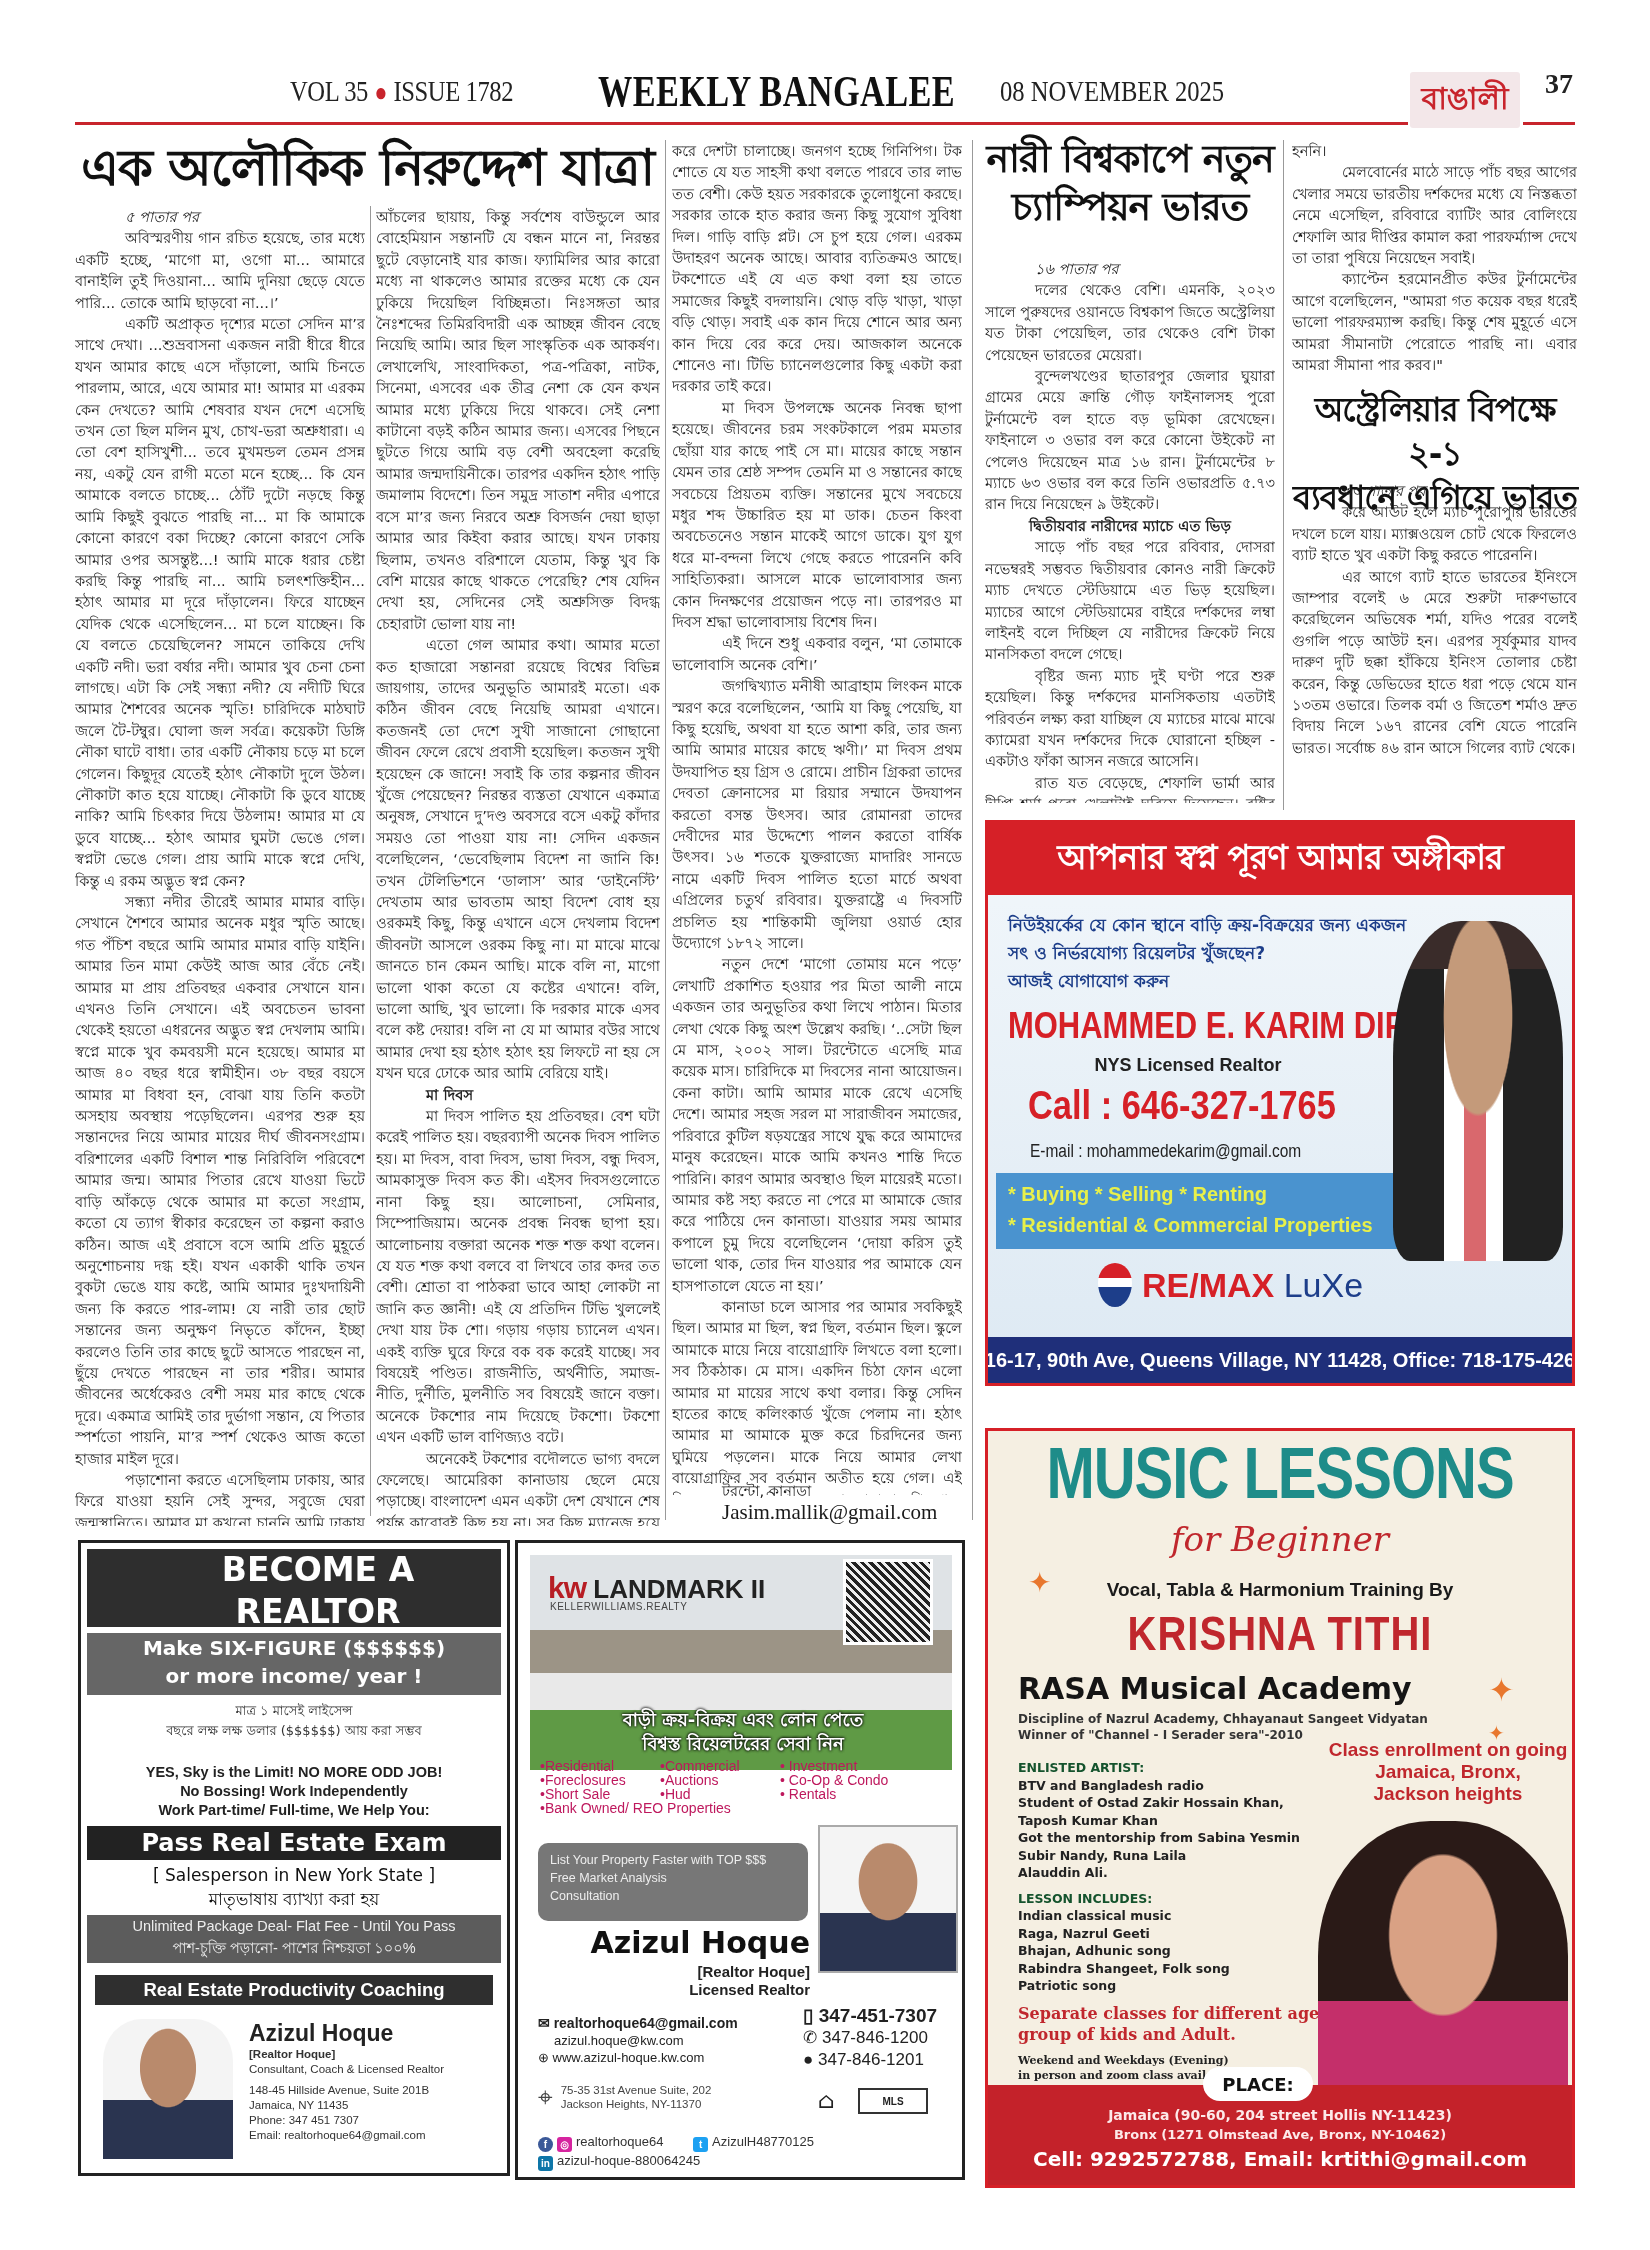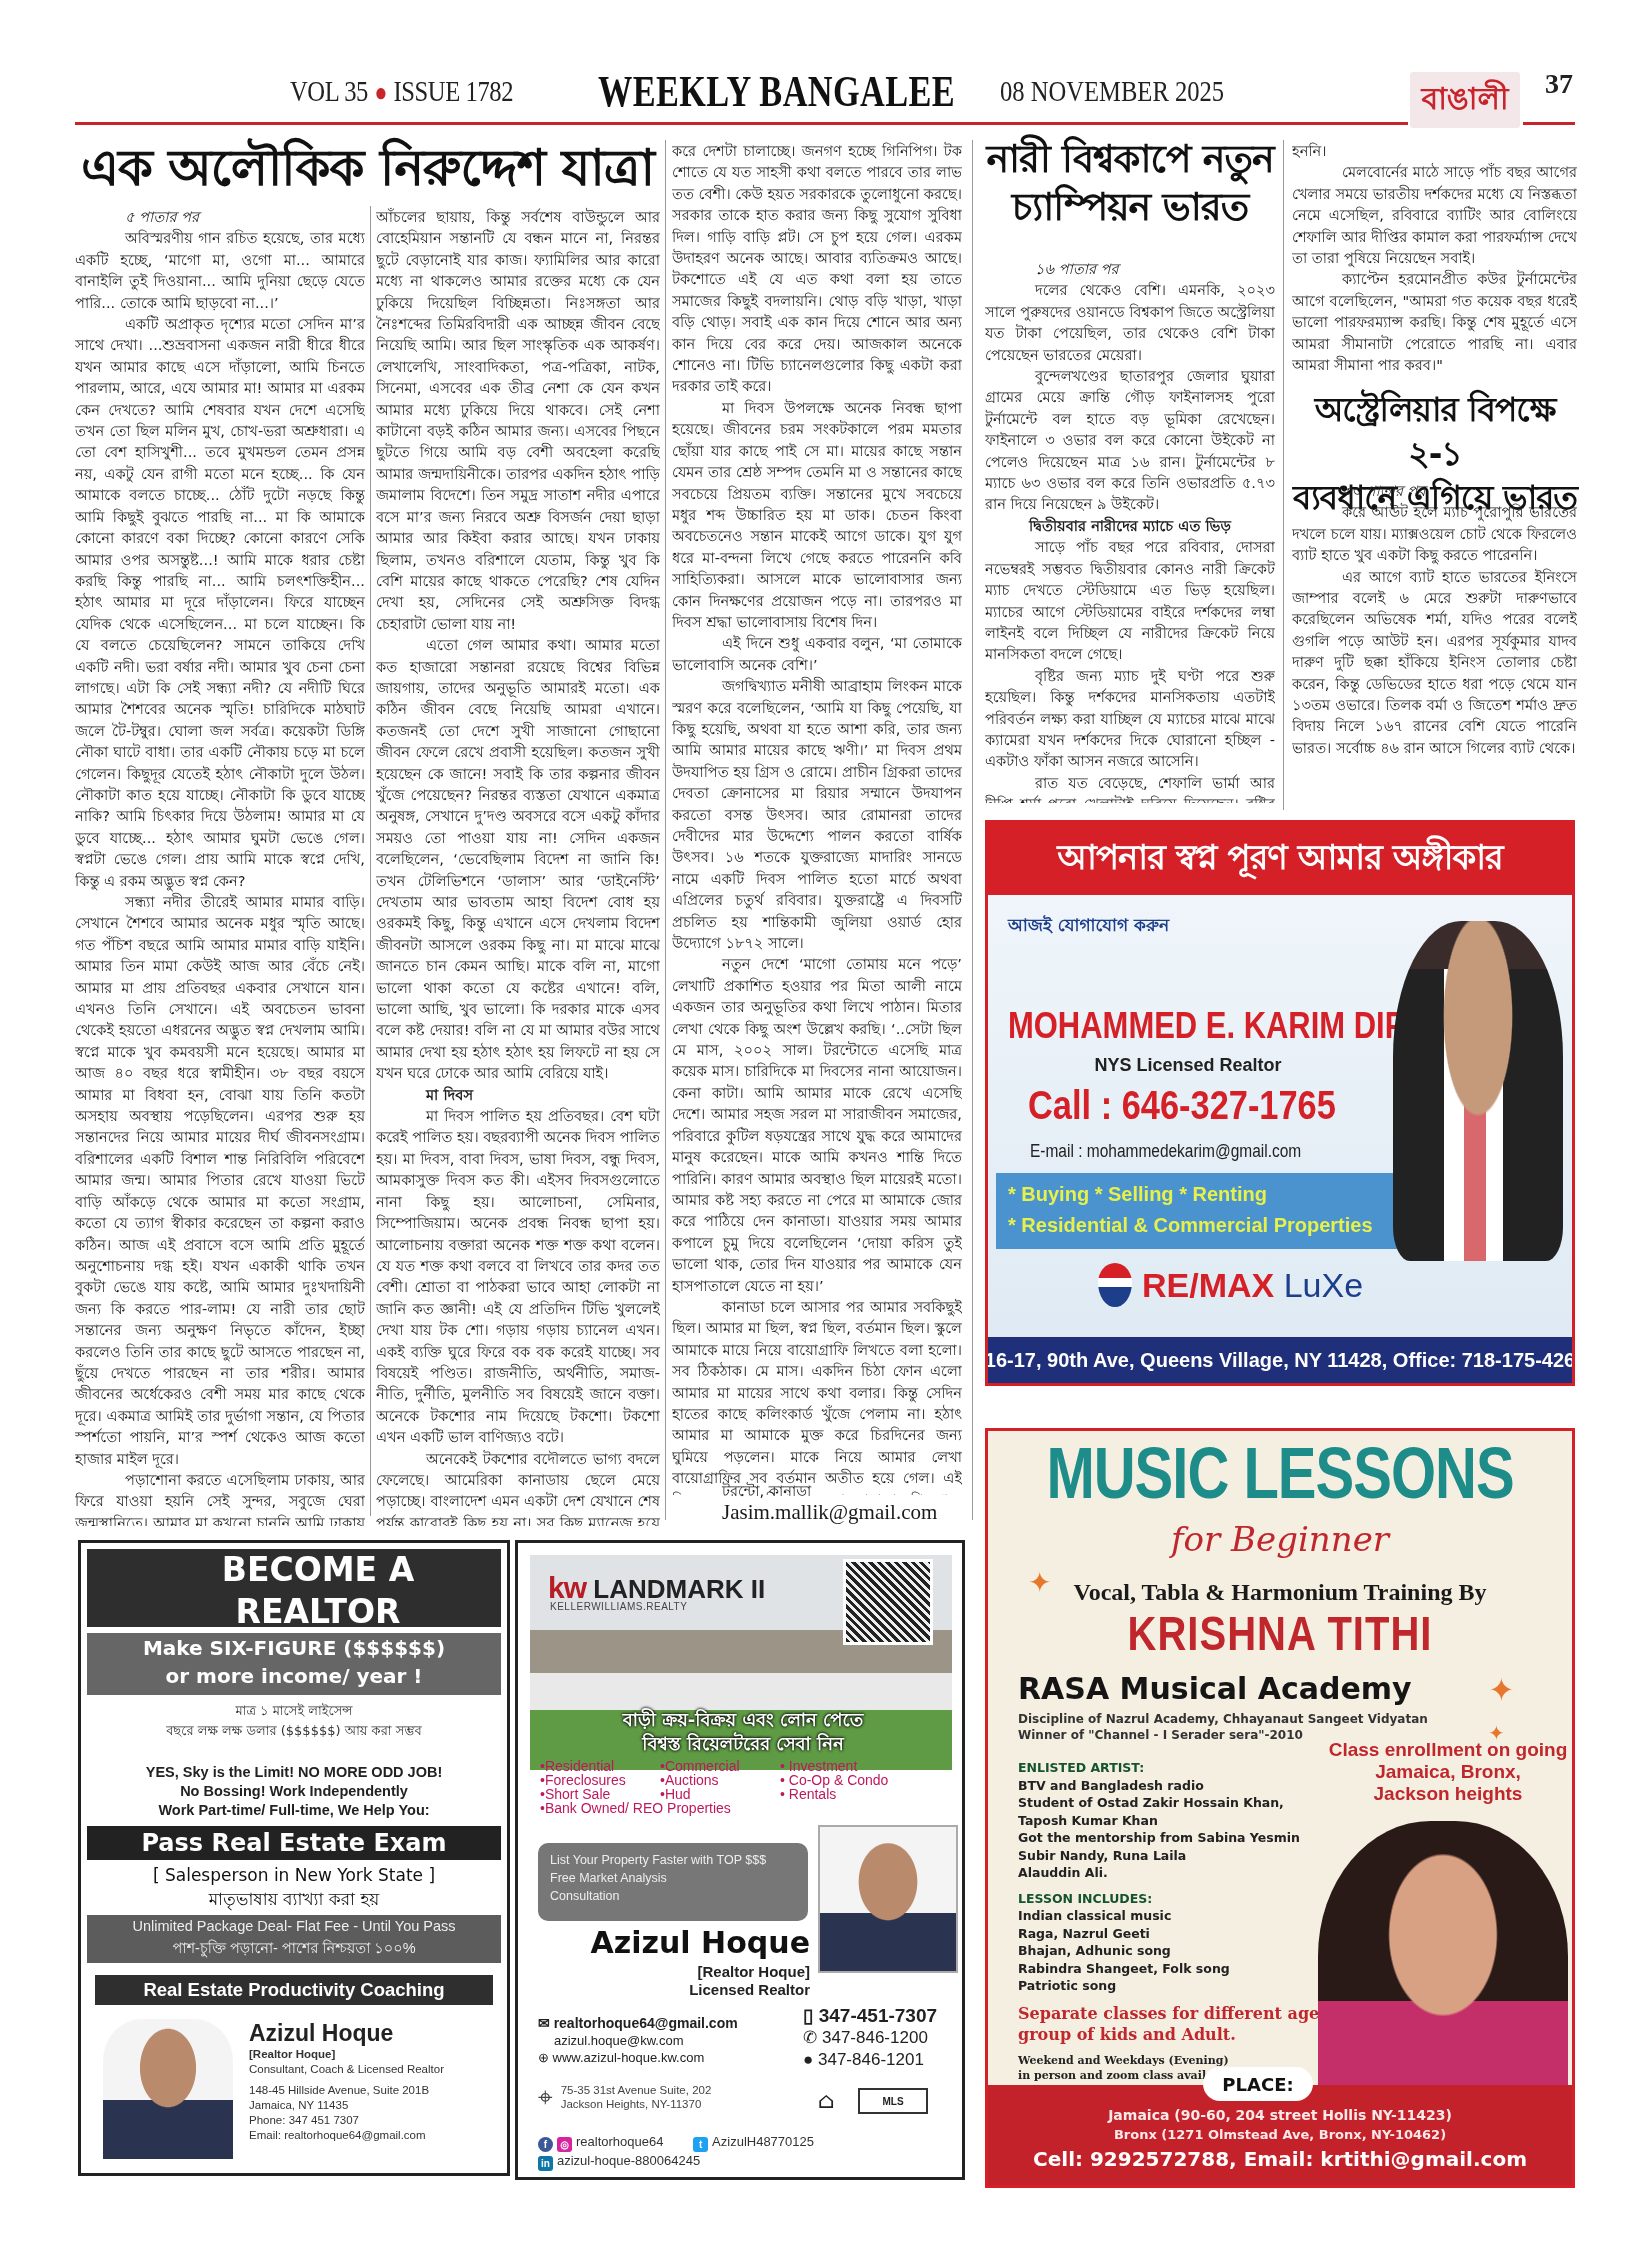--- a/index.html
+++ b/index.html
@@ -42,21 +42,21 @@
   #dipu-balloon { width: 34px; height: 44px; background: linear-gradient(#d62027 0 33%, #fff 33% 55%, #1d3e8a 55%); border-radius: 50% 50% 50% 50% / 45% 45% 55% 55%; }
   #dipu-remax-text { font-family: "Liberation Sans", sans-serif; font-size: 34px; color: #1d3e8a; }
   #dipu-remax-text b { color: #d62027; }
   #dipu-photo { left: 405px; top: 98px; width: 170px; height: 340px; background: radial-gradient(ellipse at 50% 28%, #c49a7a 0 28%, transparent 29%), linear-gradient(#3a2c2a 0 14%, transparent 14%), linear-gradient(90deg, #222 0 30%, #fff 30% 42%, #d9686d 42% 55%, #fff 55% 65%, #222 65%); background-color: #f4f4f4; }
   #dipu-addr { left: 0; bottom: 0; width: 100%; height: 46px; background: #1f2f7a; color: #fff; font-family: "Liberation Sans", sans-serif; font-weight: bold; font-size: 20px; display: flex; align-items: center; justify-content: center; white-space: nowrap; }
 
   
   #ad-music { left: 985px; top: 1428px; width: 590px; height: 760px; border: 3px solid #d62027; background: #f5efe2; }
   #mus-title { left: 0; top: 8px; width: 100%; text-align: center; font-family: "Liberation Sans", sans-serif; font-weight: bold; font-size: 58px; color: #1e8c89; letter-spacing: -1px; transform: scaleY(1.25); }
   #mus-sub { left: 0; top: 88px; width: 100%; text-align: center; font-family: "DejaVu Serif", serif; font-style: italic; font-size: 34px; color: #c0272d; }
-  #mus-train { left: 0; top: 148px; width: 100%; text-align: center; font-family: Liberation Serif, serif; font-weight: bold; font-size: 24px; color: #1a1a1a; }
+  #mus-train { left: 0; top: 148px; width: 100%; text-align: center; font-family: Liberation Sans, sans-serif; font-weight: bold; font-size: 19px; color: #1a1a1a; }
   #mus-teacher { left: 0; top: 180px; width: 100%; text-align: center; font-family: "Liberation Sans", sans-serif; font-weight: bold; font-size: 40px; color: #c0272d; transform: scaleY(1.2); letter-spacing: 1px; }
   #mus-academy { left: 30px; top: 240px; font-family: "DejaVu Sans", sans-serif; font-weight: bold; font-size: 30px; color: #151515; }
   #mus-disc { left: 30px; top: 280px; font-family: "DejaVu Sans", sans-serif; font-weight: bold; font-size: 12px; color: #333; line-height: 16px; }
   #mus-left { left: 30px; top: 320px; width: 310px; font-family: "DejaVu Sans", sans-serif; font-weight: bold; font-size: 12.5px; line-height: 17.5px; color: #222; }
   #mus-left .h { color: #14532d; margin-top: 8px; }
   #mus-left .sep { color: #c0272d; font-family: "DejaVu Serif", serif; font-size: 16px; line-height: 21px; margin-top: 8px; }
   #mus-left .sm { font-family: "DejaVu Serif", serif; font-size: 11px; line-height: 15px; margin-top: 8px; }
   #mus-enroll { left: 340px; top: 308px; width: 240px; text-align: center; font-family: "Liberation Sans", sans-serif; font-weight: bold; font-size: 19px; color: #c0272d; line-height: 22px; }
   #mus-photo { left: 330px; top: 390px; width: 250px; height: 300px; border-radius: 45% 45% 0 0; background: radial-gradient(ellipse at 50% 38%, #d9a184 0 30%, transparent 31%), linear-gradient(#2a1a17 0 60%, #c42f6a 60%); }
   #mus-star1 { left: 40px; top: 135px; color: #e8772e; font-size: 28px; }
@@ -182,20 +182,21 @@
 </div>
 <div class="col" style="left:1292px; top:480px; width:285px; height:300px;">
   <span class="cont">৩৩ পাতার পর</span>
   <p>করে আউট হলে ম্যাচ পুরোপুরি ভারতের দখলে চলে যায়। ম্যাক্সওয়েল চোট থেকে ফিরলেও ব্যাট হাতে খুব একটা কিছু করতে পারেননি।</p>
   <p>এর আগে ব্যাট হাতে ভারতের ইনিংসে জাম্পার বলেই ৬ মেরে শুরুটা দারুণভাবে করেছিলেন অভিষেক শর্মা, যদিও পরের বলেই গুগলি পড়ে আউট হন। এরপর সূর্যকুমার যাদব দারুণ দুটি ছক্কা হাঁকিয়ে ইনিংস তোলার চেষ্টা করেন, কিন্তু ডেভিডের হাতে ধরা পড়ে থেমে যান ১৩তম ওভারে। তিলক বর্মা ও জিতেশ শর্মাও দ্রুত বিদায় নিলে ১৬৭ রানের বেশি যেতে পারেনি ভারত। সর্বোচ্চ ৪৬ রান আসে গিলের ব্যাট থেকে।</p>
 </div>
 
 <div class="ad" id="ad-dipu">
   <div class="abs" id="dipu-banner">আপনার স্বপ্ন পূরণ আমার অঙ্গীকার</div>
   <div class="abs" id="dipu-q1">
+    <div>নিউইয়র্কের যে কোন স্থানে বাড়ি ক্রয়-বিক্রয়ের জন্য একজন সৎ ও নির্ভরযোগ্য রিয়েলটর খুঁজছেন?</div>
     <div>আজই যোগাযোগ করুন</div>
   </div>
   <div class="abs" id="dipu-name">MOHAMMED E. KARIM DIPU</div>
   <div class="abs" id="dipu-lic">NYS Licensed Realtor</div>
   <div class="abs" id="dipu-call">Call : 646-327-1765</div>
   <div class="abs" id="dipu-email">E-mail : mohammedekarim@gmail.com</div>
   <div class="abs" id="dipu-svc">
     <div>* Buying * Selling * Renting</div>
     <div>* Residential &amp; Commercial Properties</div>
   </div>

